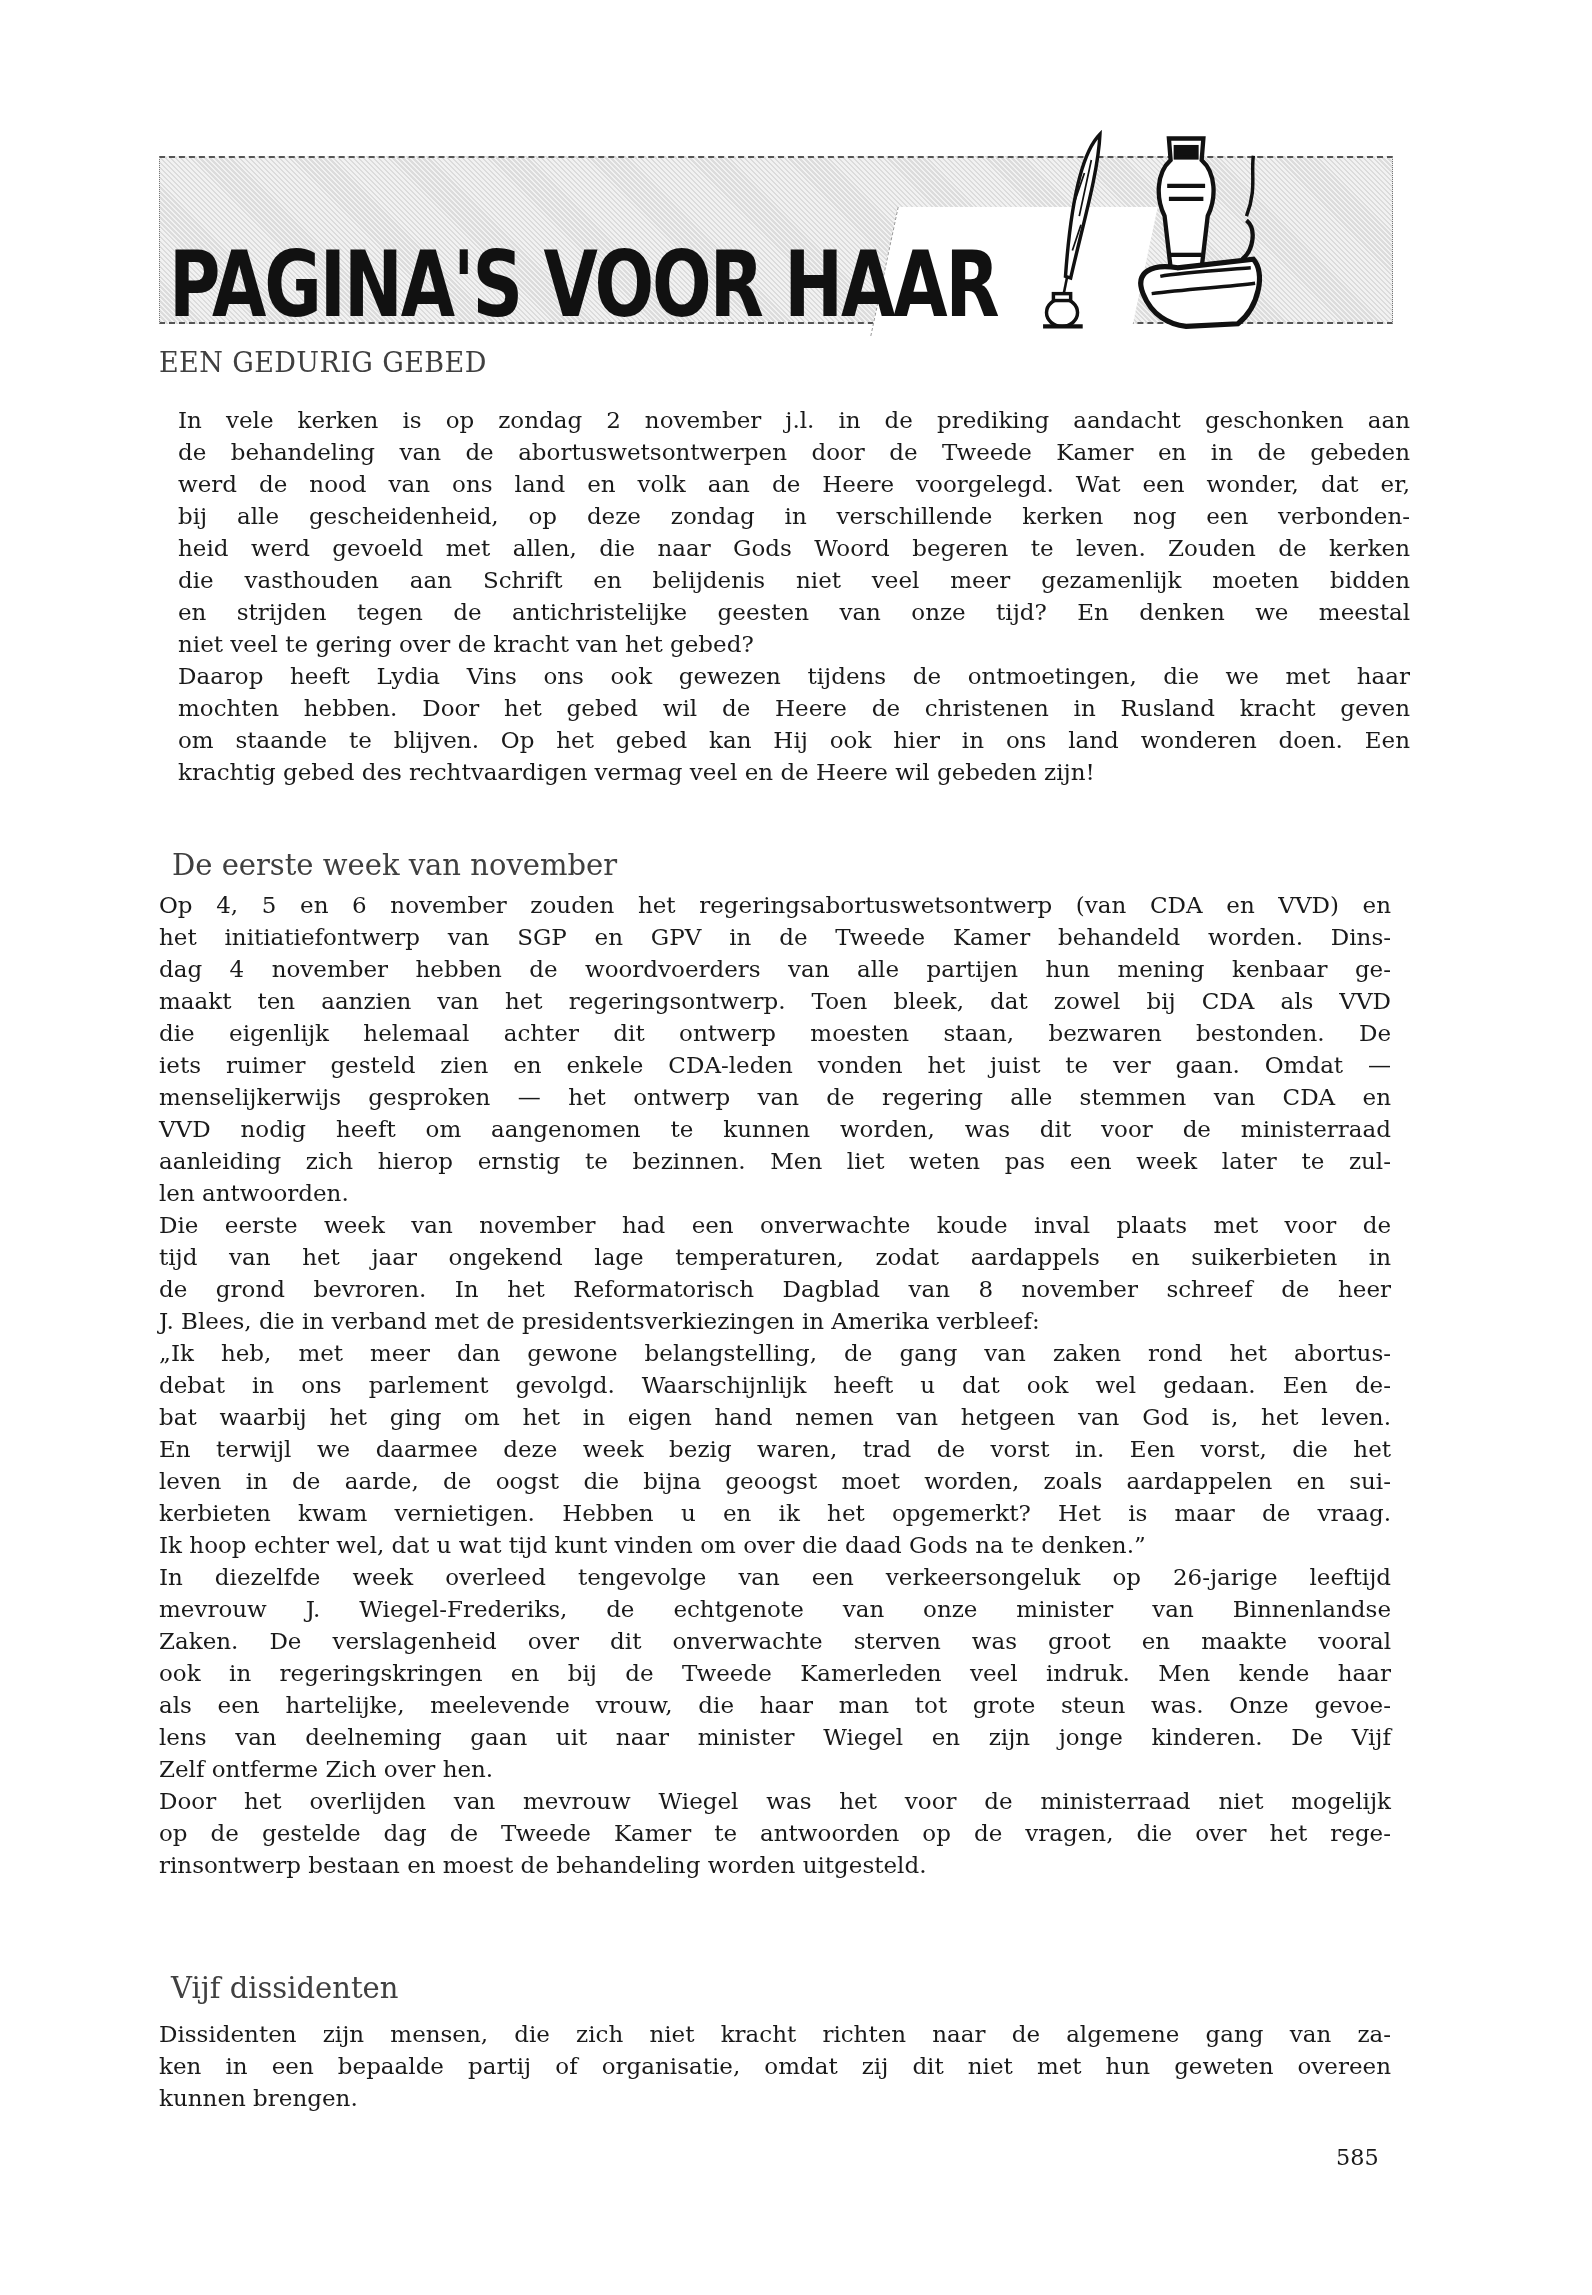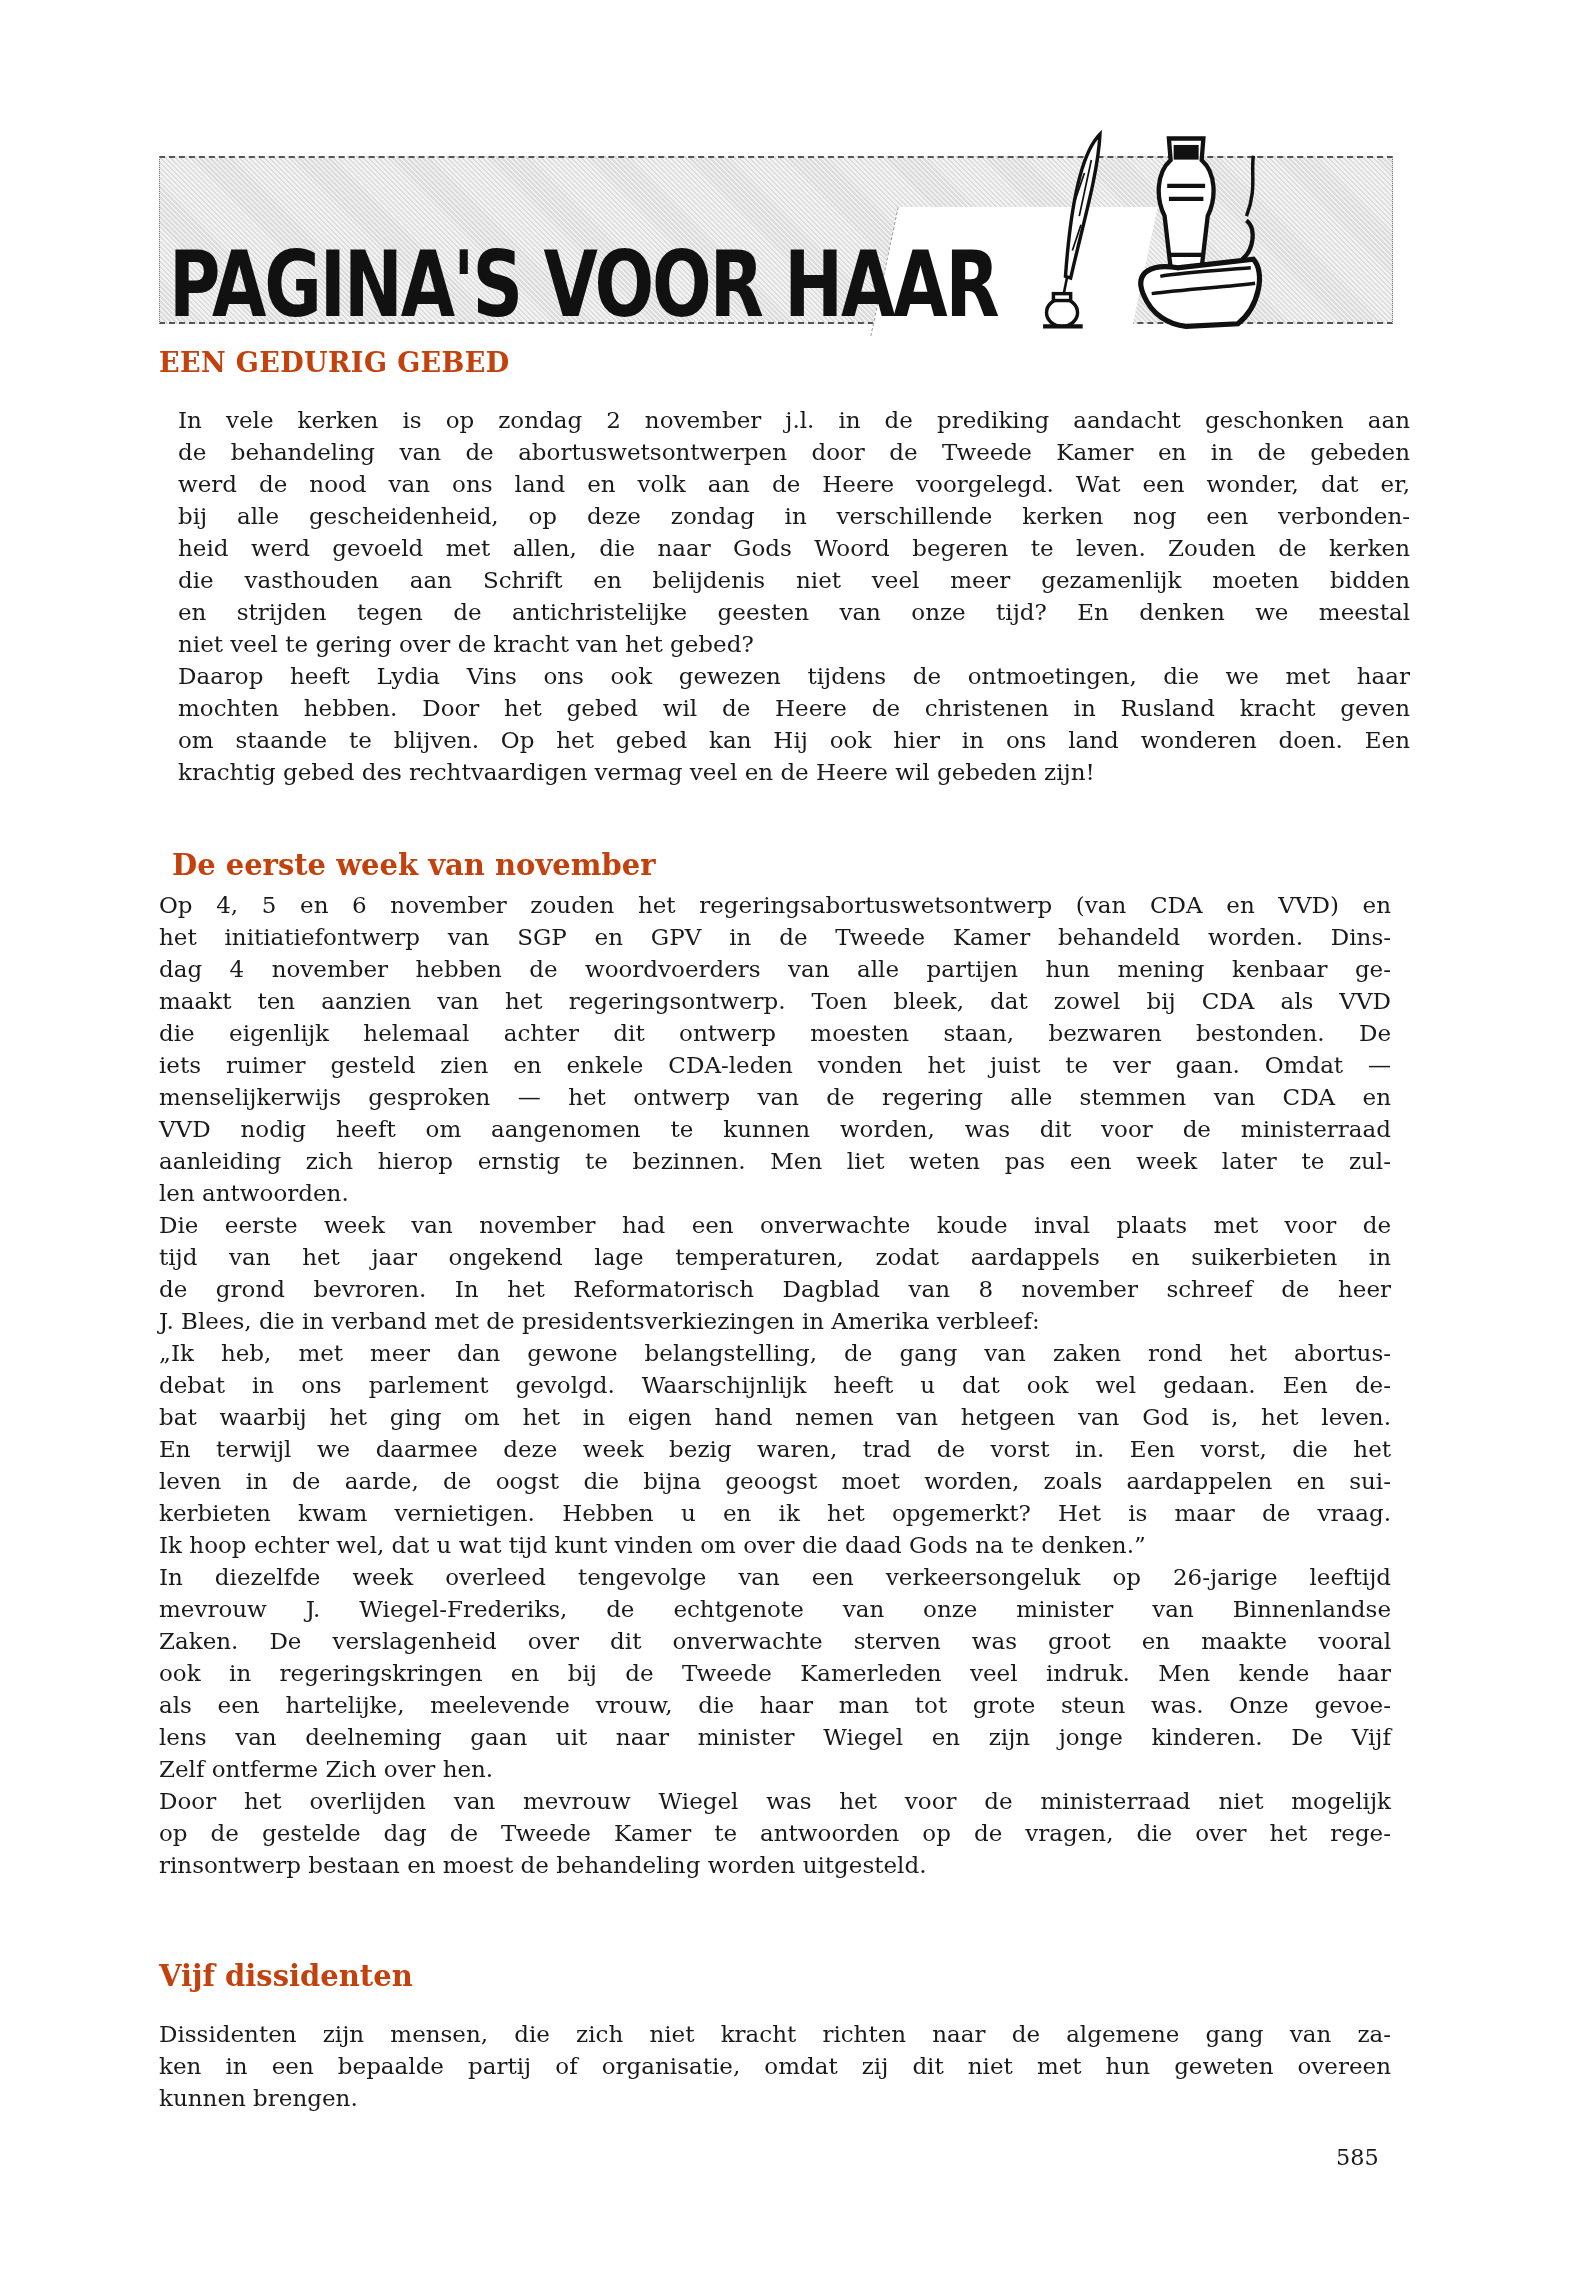--- a/index.html
+++ b/index.html
@@ -8,21 +8,21 @@
   .banner { position: absolute; left: 159px; top: 121px; width: 1239px; height: 197px; }
   .banner-box { position: absolute; left: 0; top: 35px; width: 1232px; height: 164px;
     background: repeating-linear-gradient(45deg, #dcdcdc 0px, #dcdcdc 1.7px, #f2f2f2 1.7px, #f2f2f2 3.5px);
     border-top: 2.6px dashed #555; border-bottom: 2.6px dashed #555; border-left: 1.7px dotted #777; border-right: 1.7px dotted #777; }
   .banner-title { position: absolute; left: 10.4px; top: 119px; font-family: "DejaVu Sans", "Liberation Sans", sans-serif;
     font-weight: bold; font-size: 90px; letter-spacing: -2.6px; transform: scaleX(0.78); transform-origin: left top;
     color: #111; line-height: 1; white-space: nowrap; }
   .banner-paper { position: absolute; left: 725px; top: 86px; width: 259px; height: 129px; background: #fff;
     transform: skewX(-12deg); border-left: 1.7px dashed #999; z-index: 0; }
   .banner-icons { position: absolute; left: 872px; top: 0; width: 362px; height: 216px; }
-  .section-heading { position: absolute; left: 159px; font-weight: bold; color: #c2410c; }
+  .section-heading { position: absolute; left: 159px; font-weight: normal; color: #404040; }
   .h1 { top: 347px; font-size: 27px; letter-spacing: 0.4px; }
   .h2 { top: 835px; font-size: 29px; }
   .h3 { top: 1959px; font-size: 29px; }
   .para { position: absolute; left: 159px; width: 1232px; font-size: 23px; line-height: 32px; }
   .line { display: block; white-space: nowrap; text-align: justify; text-align-last: justify; height: 32px; }
   .line.last { text-align-last: left; }
   .page-number { position: absolute; left: 1336px; top: 2144px; font-size: 22.4px; }
 </style>
 </head>
 <body>
@@ -113,21 +113,21 @@
   <span class="line">ook in regeringskringen en bij de Tweede Kamerleden veel indruk. Men kende haar</span>
   <span class="line">als een hartelijke, meelevende vrouw, die haar man tot grote steun was. Onze gevoe-</span>
   <span class="line">lens van deelneming gaan uit naar minister Wiegel en zijn jonge kinderen. De Vijf</span>
   <span class="line last">Zelf ontferme Zich over hen.</span>
 
   <span class="line">Door het overlijden van mevrouw Wiegel was het voor de ministerraad niet mogelijk</span>
   <span class="line">op de gestelde dag de Tweede Kamer te antwoorden op de vragen, die over het rege-</span>
   <span class="line last">rinsontwerp bestaan en moest de behandeling worden uitgesteld.</span>
 </div>
 
-<h2 class="section-heading h3" style="margin:0;">Vijf dissidenten</h2>
+<h2 class="section-heading h3" style="margin:12px;">Vijf dissidenten</h2>
 
 <div class="para" style="top:2018px;">
   <span class="line">Dissidenten zijn mensen, die zich niet kracht richten naar de algemene gang van za-</span>
   <span class="line">ken in een bepaalde partij of organisatie, omdat zij dit niet met hun geweten overeen</span>
   <span class="line last">kunnen brengen.</span>
 </div>
 
 <div class="page-number">585</div>
 
 

